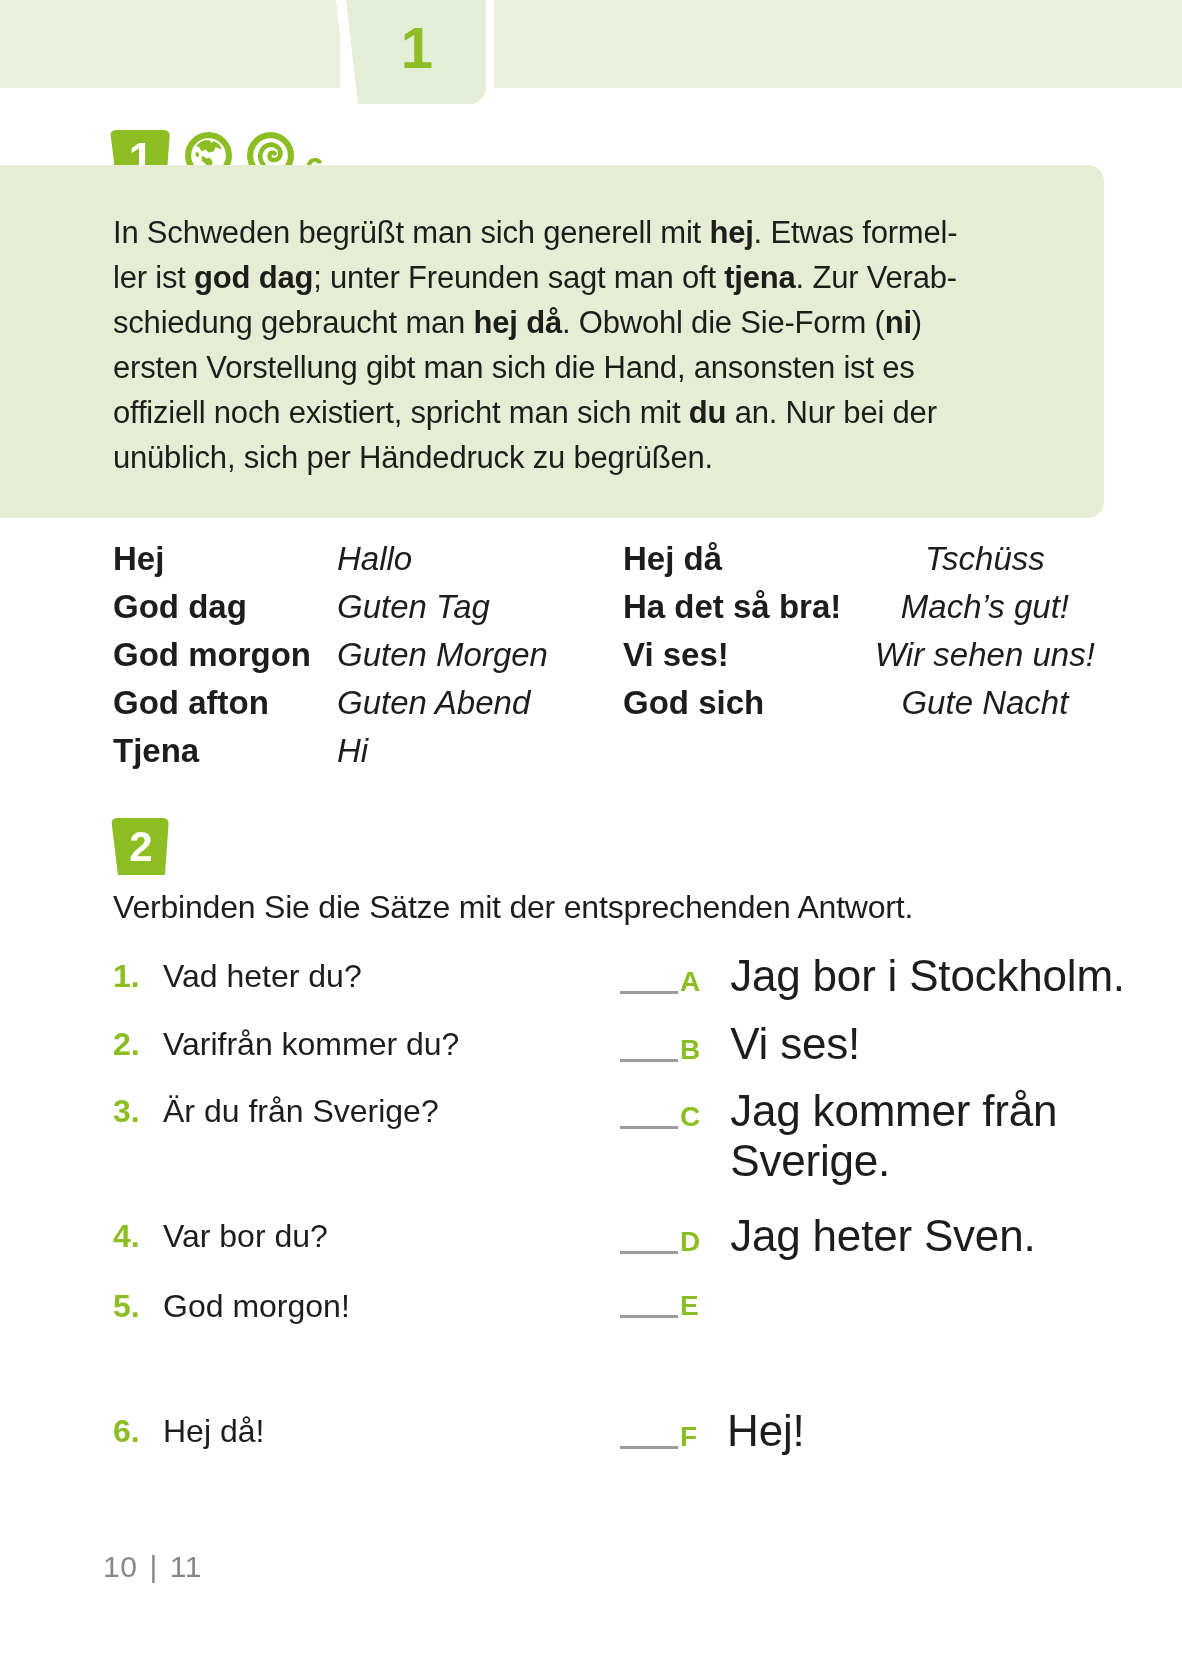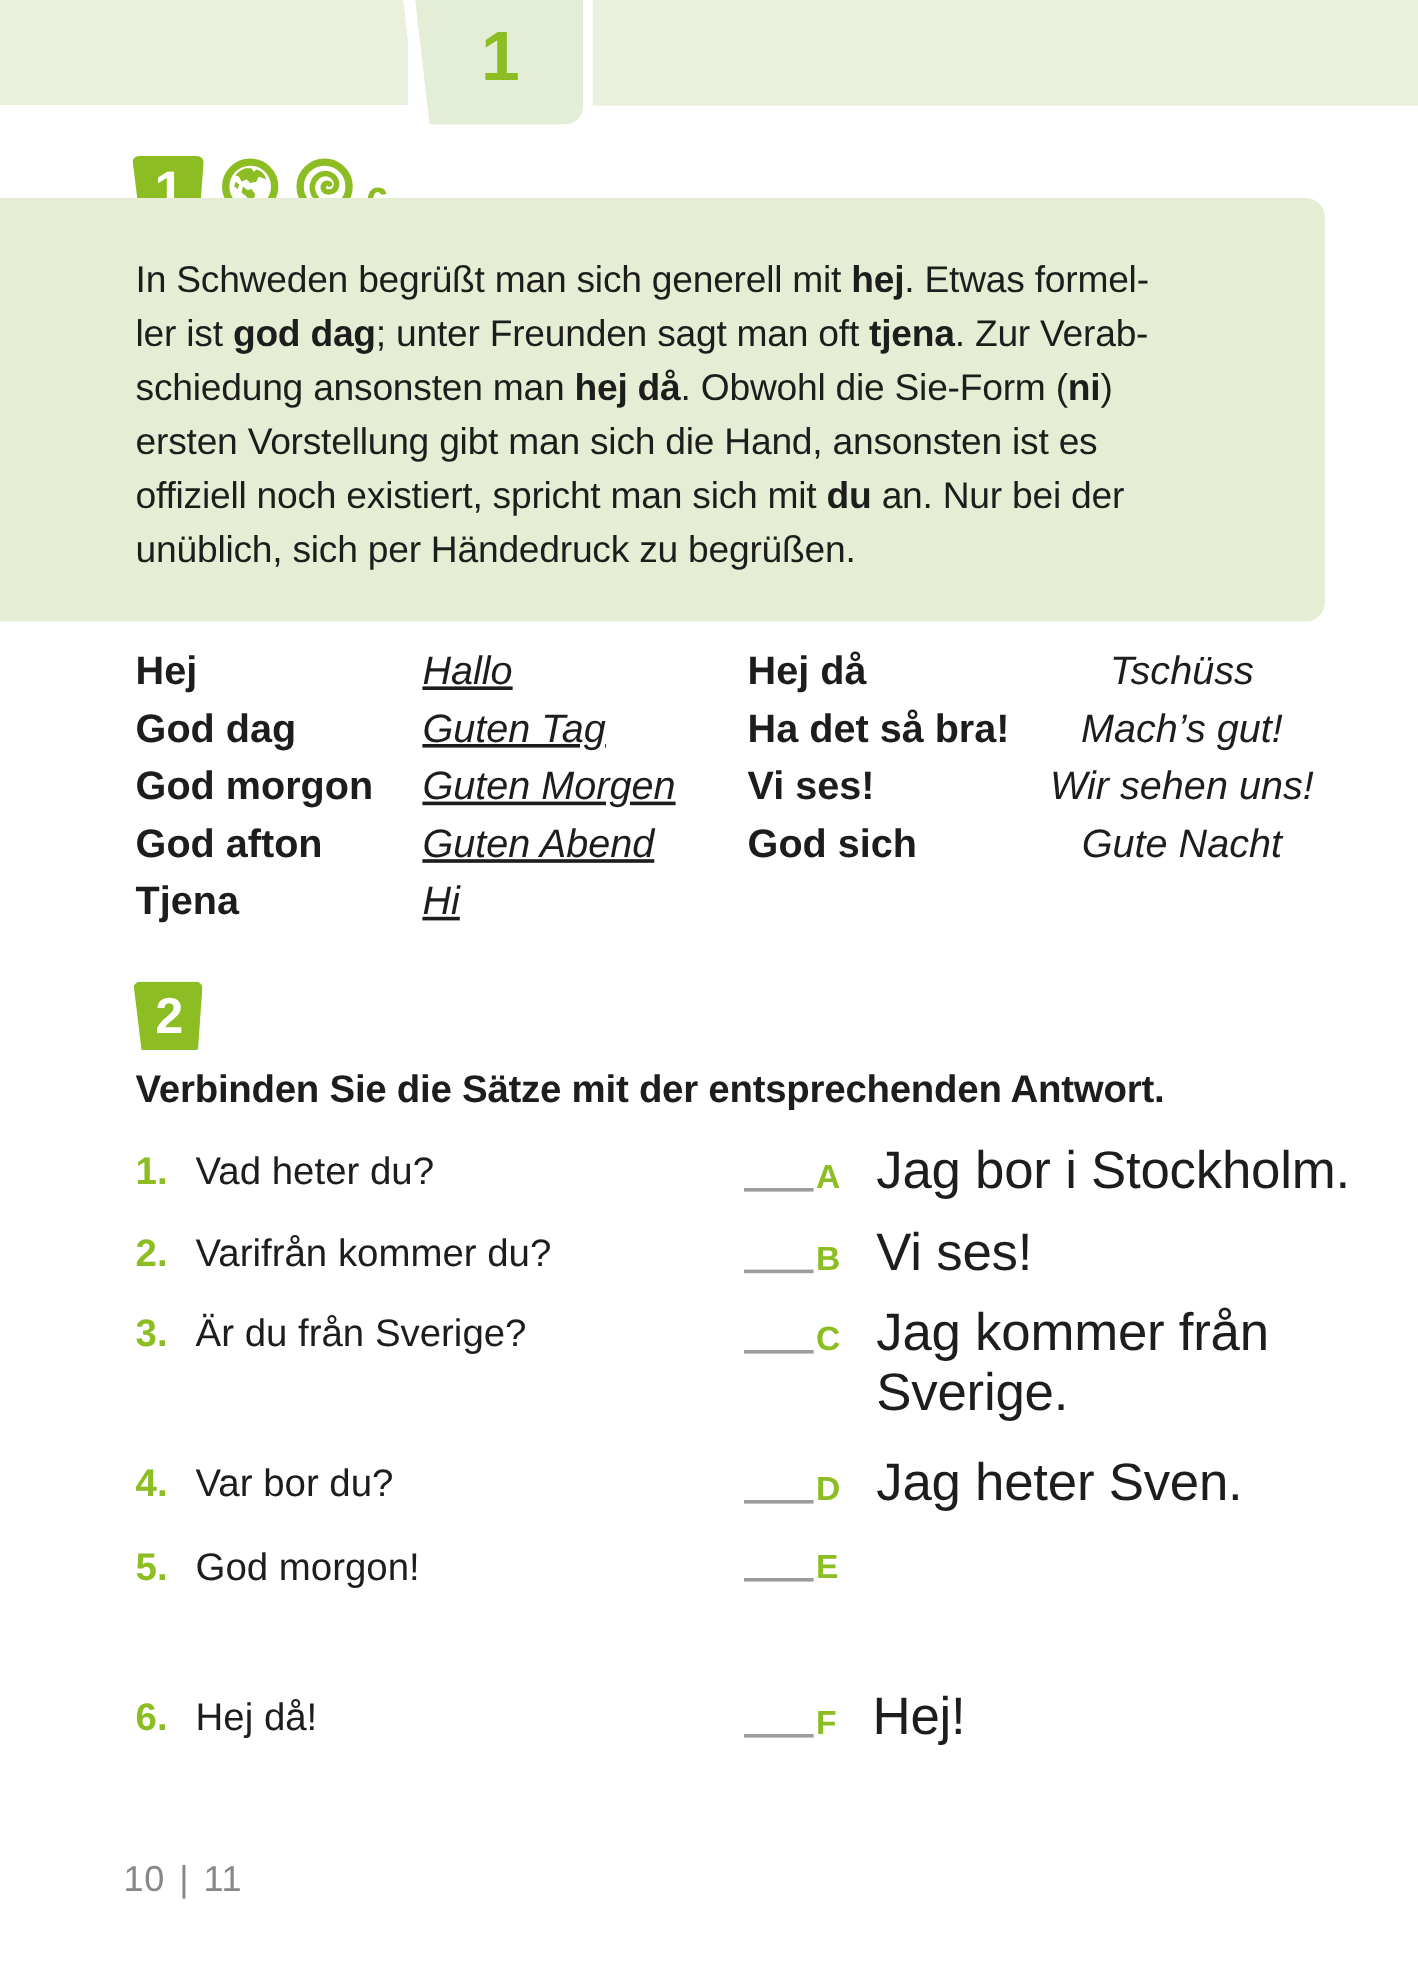--- a/index.html
+++ b/index.html
@@ -40,24 +40,24 @@
   
   .info-box{position:absolute;left:0;top:165px;width:1104px;height:353px;background:var(--box);
     border-radius:0 16px 16px 0;}
   .info-text{position:absolute;left:113px;top:210px;font-size:31px;line-height:45px;
     letter-spacing:-0.2px;white-space:nowrap;}
   .info-text .bold{font-weight:700;}
   
   .vocab-col{position:absolute;top:535px;font-size:33px;line-height:48px;white-space:nowrap;}
   .vocab-sv{font-weight:700;}
   .vocab-de{font-style:italic;}
-  .vc1{left:113px;} .vc2{left:352px;text-decoration:underline;} .vc3{left:623px;} .vc4{left:875px;text-align:center;}
+  .vc1{left:113px;} .vc2{left:337px;} .vc3{left:623px;} .vc4{left:875px;text-align:center;}
   
   .instruction{position:absolute;left:113px;top:885px;font-size:32px;line-height:45px;
-    letter-spacing:-0.2px;white-space:nowrap;font-weight:bold;}
+    letter-spacing:-0.2px;white-space:nowrap;}
   .q-row{position:absolute;left:113px;display:flex;align-items:baseline;
     font-size:32px;line-height:50px;white-space:nowrap;}
   .q-num{width:50px;font-weight:700;color:var(--green);}
   .a-row{position:absolute;left:620px;display:flex;align-items:baseline;white-space:nowrap;}
   .a-blank{display:inline-block;width:58px;border-bottom:3px solid var(--gray);
     position:relative;top:3px;}
   .a-letter{font-size:28px;font-weight:700;color:var(--green);margin-left:2px;line-height:50px;}
   .a-text{font-size:44px;line-height:50px;margin-left:30px;letter-spacing:-0.2px;}
   
   .footer{position:absolute;left:103px;top:1550px;font-size:30px;color:var(--footer-gray);
@@ -90,21 +90,21 @@
     <circle cx="24" cy="24" r="20" fill="none" stroke="#8cbd22" stroke-width="6"></circle>
     <path d="M17 33c-3-4-4-9-2-13 2-5 8-8 13-6 5 2 7 7 5 11-1 3-5 4-8 3-2-1-3-4-1-6 1-1 3-1 4 0" fill="none" stroke="#8cbd22" stroke-width="4.5" stroke-linecap="round"></path>
   </svg>
 
   <div class="track-num">6</div>
 
   <div class="info-box"></div>
   <div class="info-text" id="info-text">
       <div><span>In Schweden begrüßt man sich generell mit </span><span class="bold">hej</span><span>. Etwas formel-</span></div>
       <div><span>ler ist </span><span class="bold">god dag</span><span>; unter Freunden sagt man oft </span><span class="bold">tjena</span><span>. Zur Verab-</span></div>
-      <div><span>schiedung ansonsten man </span><span class="bold">hej då</span><span>. Obwohl die Sie-Form (</span><span class="bold">ni</span><span>)</span></div>
+      <div><span>schiedung gebraucht man </span><span class="bold">hej då</span><span>. Obwohl die Sie-Form (</span><span class="bold">ni</span><span>)</span></div>
       <div><span>ersten Vorstellung gibt man sich die Hand, ansonsten ist es</span></div>
       <div><span>offiziell noch existiert, spricht man sich mit </span><span class="bold">du</span><span> an. Nur bei der</span></div>
       <div><span>unüblich, sich per Händedruck zu begrüßen.</span></div>
     </div>
 
   <div class="vocab-col vocab-sv vc1" id="vocab-sv-left">
       <div>Hej</div>
       <div>God dag</div>
       <div>God morgon</div>
       <div>God afton</div>

